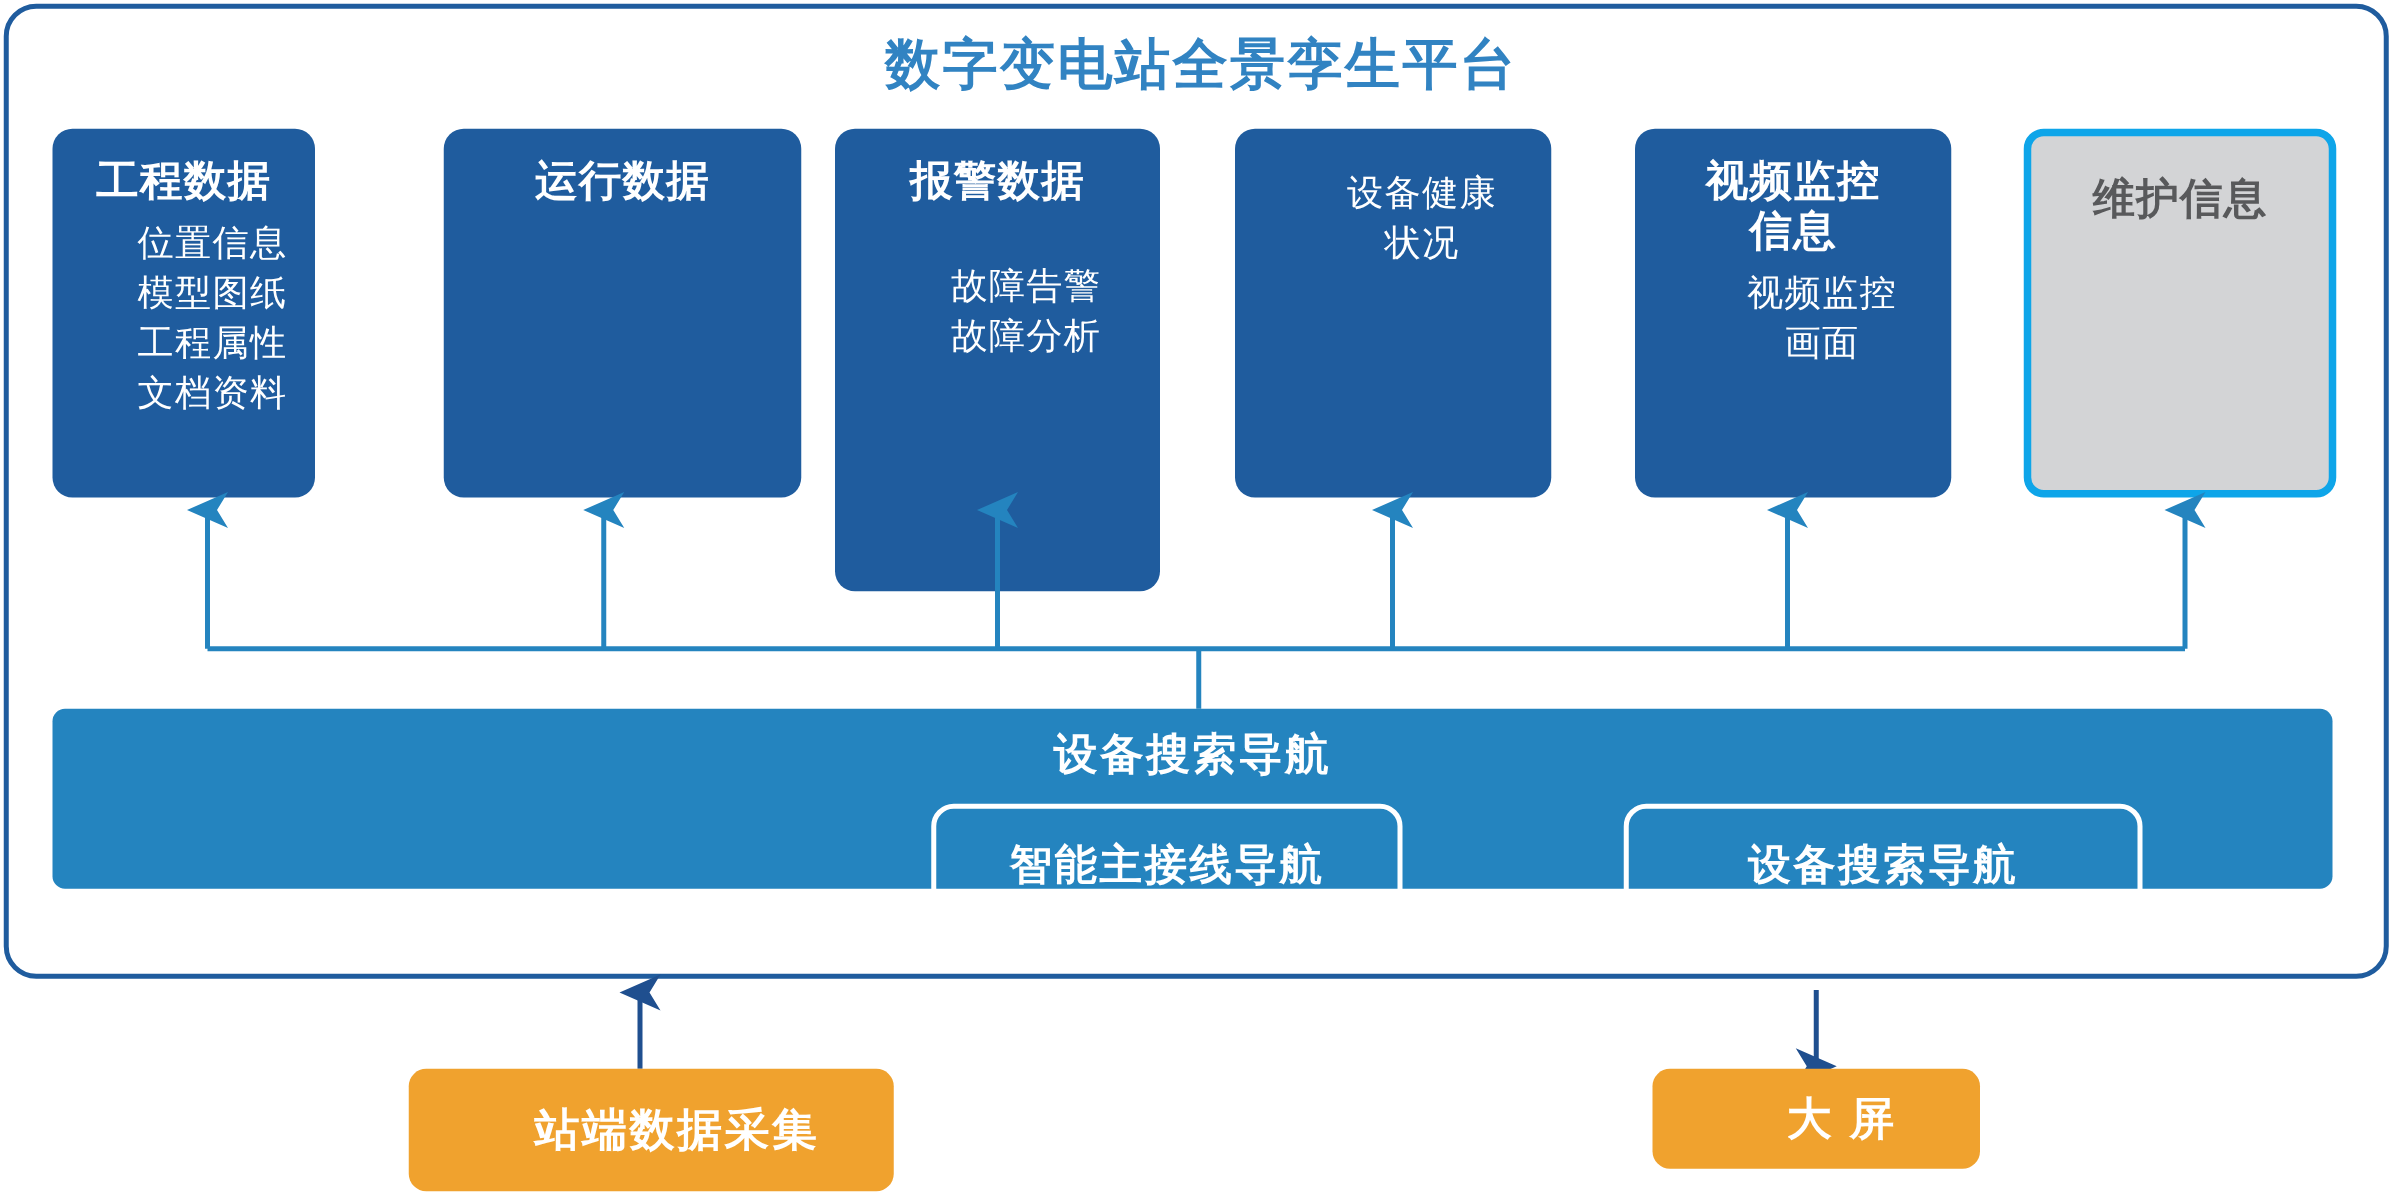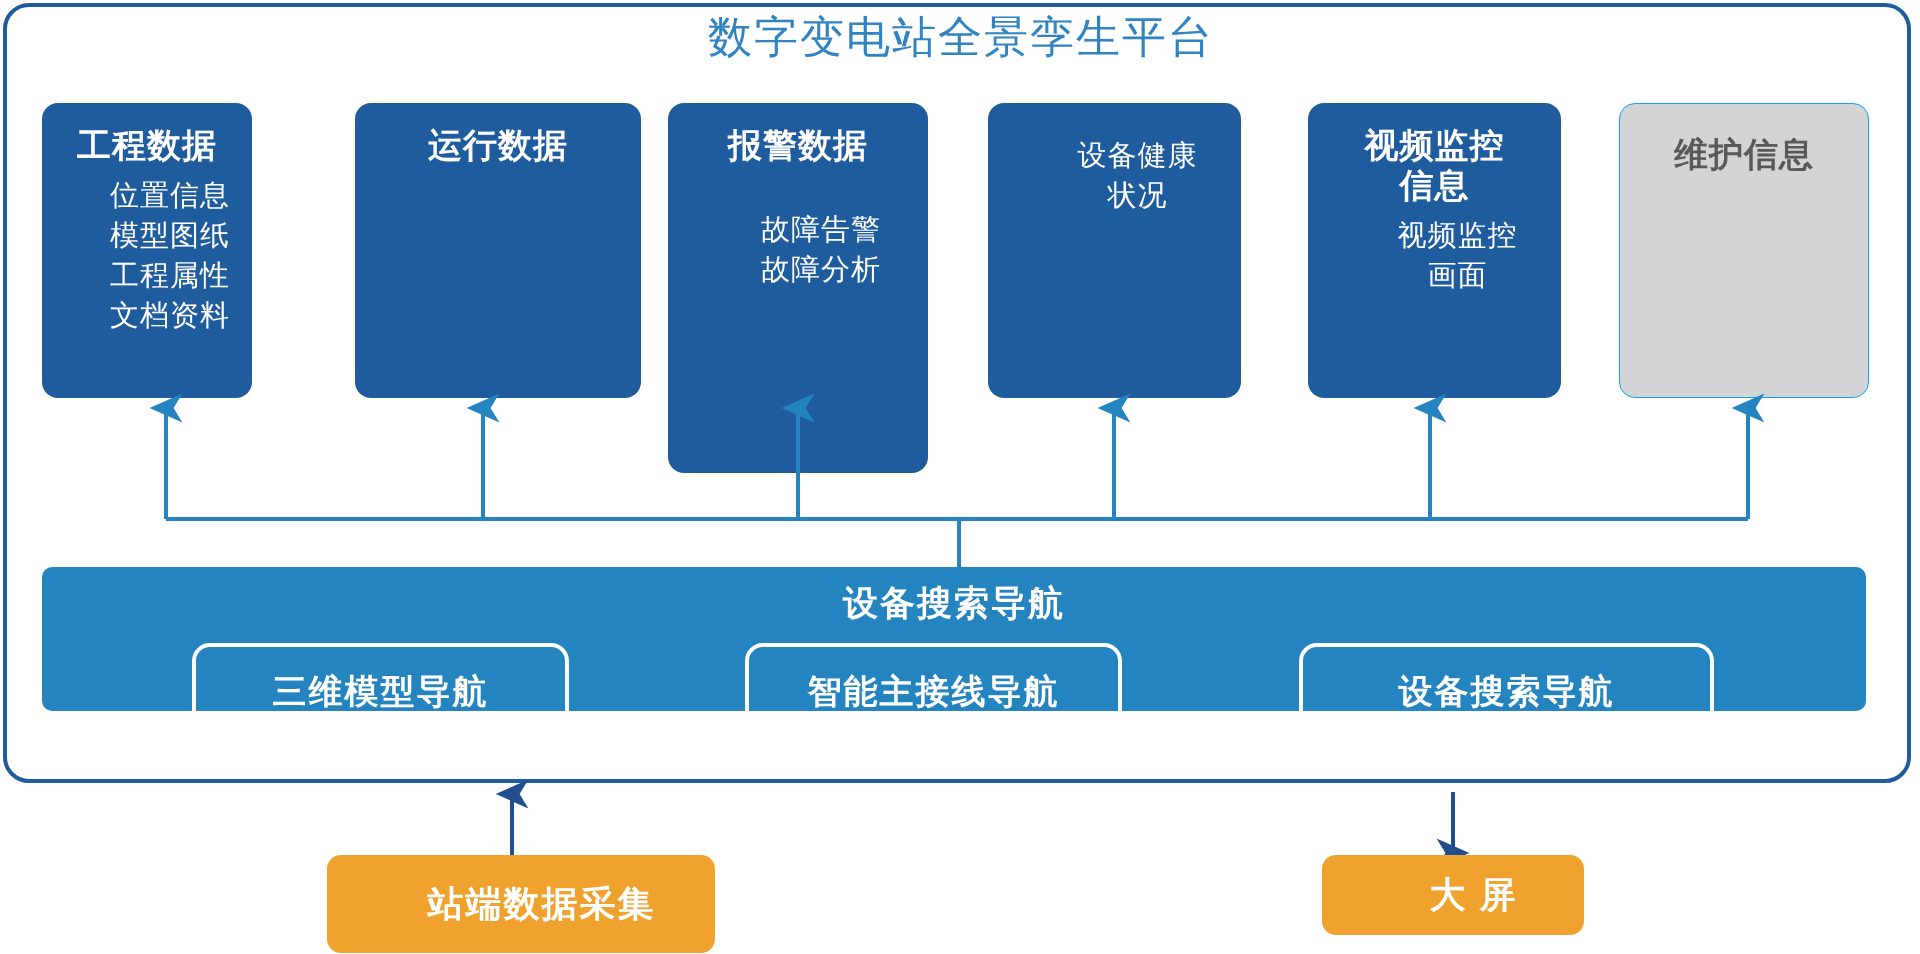--- a/index.html
+++ b/index.html
@@ -30,46 +30,46 @@
     box-sizing: border-box;
     border: 4px solid #1f5c9e;
     border-radius: 26px;
     background: #ffffff;
   }
 
   
   #platform-title {
     position: absolute;
     left: 0;
-    top: 6px;
+    top: 21px;
     width: 1908px;
     text-align: center;
     font-size: 44px;
-    font-weight: normal;
+    font-weight: bold;
     color: #3183c2;
     letter-spacing: 2px;
     line-height: 1.1;
     white-space: nowrap;
   }
 
   
   .card {
     position: absolute;
     top: 103px;
     box-sizing: border-box;
     border-radius: 16px;
     background: #1f5c9e;
     color: #ffffff;
     text-align: center;
     padding-top: 22px;
     overflow: hidden;
   }
   .card.gray {
     background: #d3d4d6;
-    border: 1px solid #0ea5e9;
+    border: 6px solid #0ea5e9;
     color: #58595b;
   }
   .card-title {
     font-size: 34px;
     font-weight: bold;
     line-height: 1.18;
     letter-spacing: 1px;
   }
   .card-items {
     margin-top: 10px;
@@ -234,21 +234,20 @@
       <line x1="512" y1="855" x2="512" y2="794" stroke="#1f4f8f" stroke-width="4" marker-end="url(#arrow-dark-up)"></line>
     </g>
 
     <g>
       <line x1="1453" y1="792" x2="1453" y2="853" stroke="#1f4f8f" stroke-width="4" marker-end="url(#arrow-dark-up)"></line>
     </g>
   </svg>
 
   <div id="nav-band">
     <div id="nav-band-title">设备搜索导航</div>
-    <div class="nav-pill" id="nav-pill-0">三维模型导航</div>
     <div class="nav-pill" id="nav-pill-1">智能主接线导航</div>
     <div class="nav-pill" id="nav-pill-2">设备搜索导航</div>
   </div>
 
   <div class="orange-box" id="orange-box-0">站端数据采集</div>
   <div class="orange-box" id="orange-box-1">大  屏</div>
 
 </div>
 
 </body></html>

